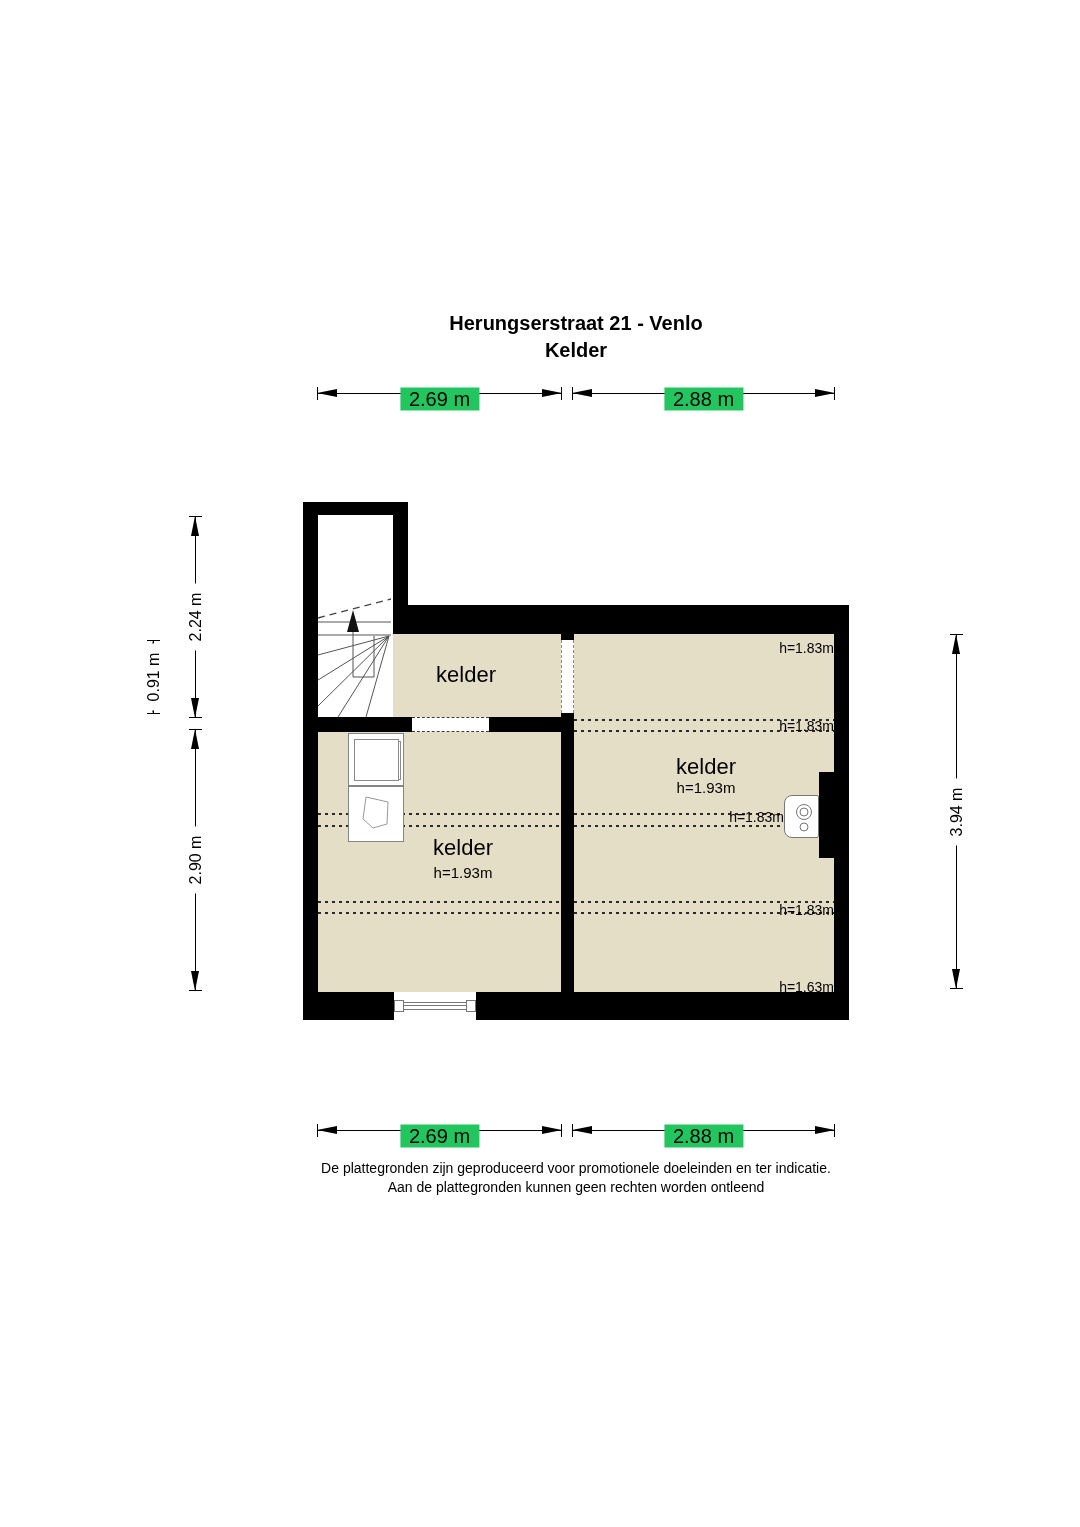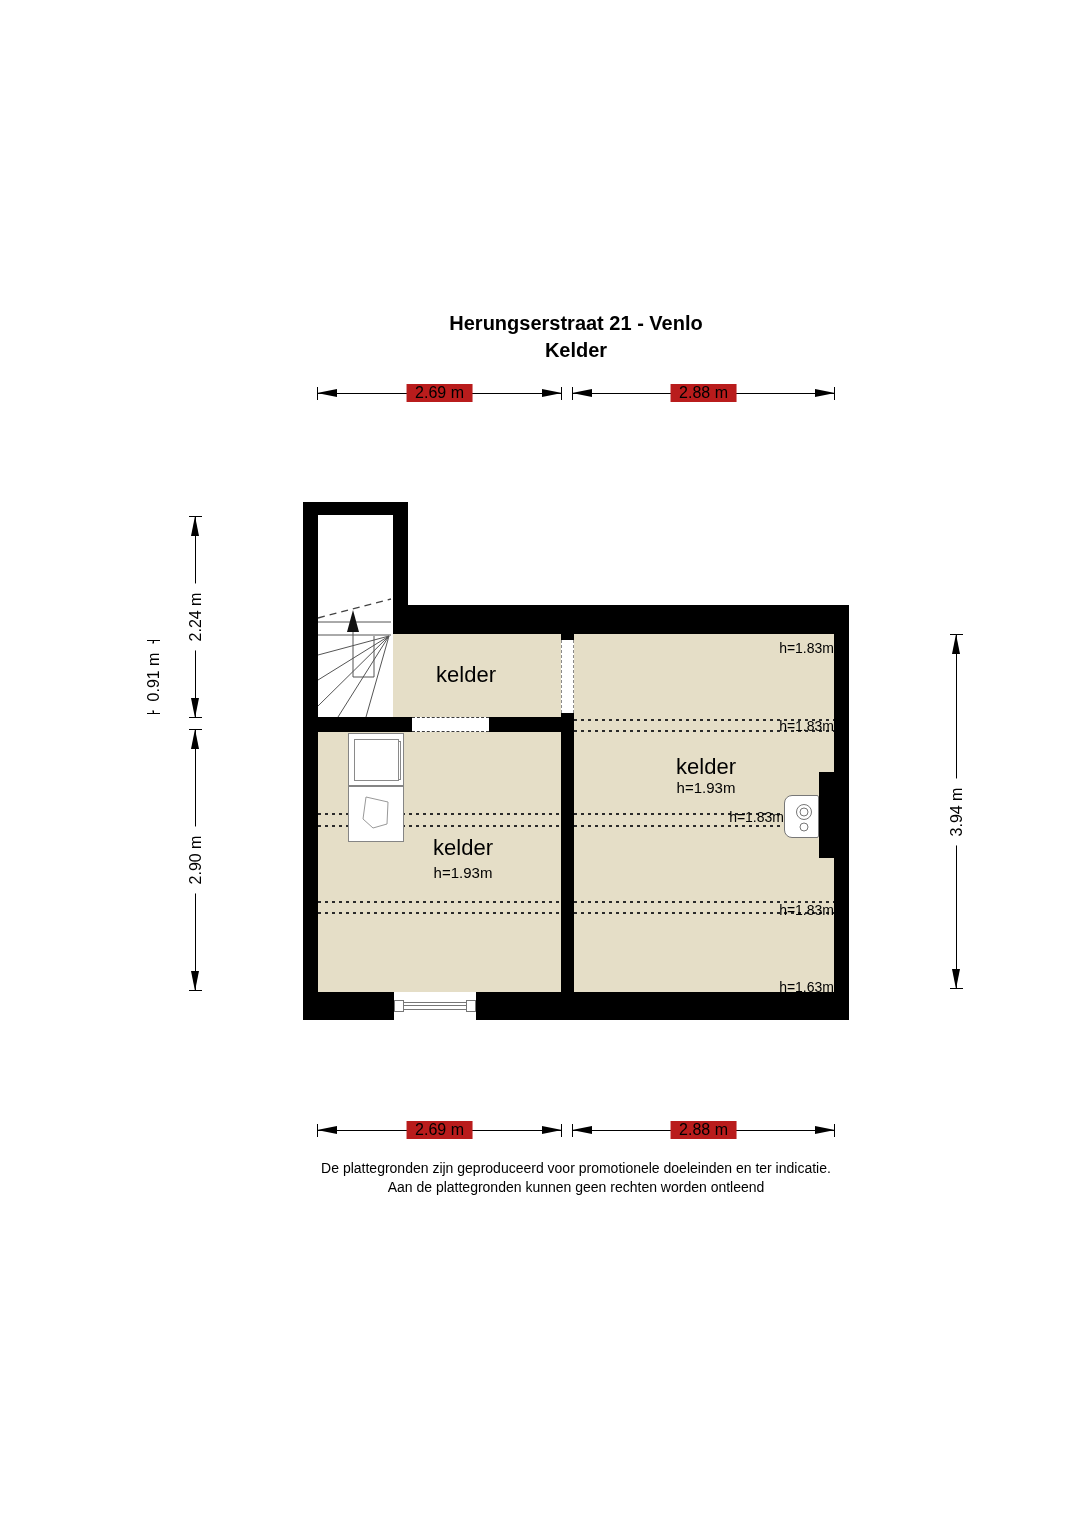--- a/index.html
+++ b/index.html
@@ -20,21 +20,21 @@
   .ah{position:absolute;width:0;height:0;border-style:solid;}
   .ah-l{left:-1px;top:-4px;border-width:4px 20px 4px 0;border-color:transparent #000 transparent transparent;}
   .ah-r{right:-1px;top:-4px;border-width:4px 0 4px 20px;border-color:transparent transparent transparent #000;}
   .av-t{top:-1px;left:-4px;border-width:0 4px 20px 4px;border-color:transparent transparent #000 transparent;}
   .av-b{bottom:-1px;left:-4px;border-width:20px 4px 0 4px;border-color:#000 transparent transparent transparent;}
   .tk{position:absolute;background:#000;}
   .tk-l{left:-1px;top:-6px;width:1px;height:13px;}
   .tk-r{right:-1px;top:-6px;width:1px;height:13px;}
   .tk-t{top:-1px;left:-6px;width:13px;height:1px;}
   .tk-b{bottom:-1px;left:-6px;width:13px;height:1px;}
-  .dlab{position:absolute;left:50%;top:0;transform:translate(-50%,-50%);background:#b91c1c;padding:0 9px;font-size:16px;white-space:nowrap;}
+  .dlab{position:absolute;left:50%;top:6px;transform:translate(-50%,-50%);background:#22c55e;padding:0 9px;font-size:20px;white-space:nowrap;}
   .dlabv{position:absolute;left:1px;top:50%;transform:translate(-50%,-50%) rotate(-90deg);background:#fff;padding:0 9px;font-size:16px;white-space:nowrap;}
   .o-door{position:absolute;background:#fff;border-left:1px dashed #8a8a8a;border-right:1px dashed #8a8a8a;box-sizing:border-box;}
   .o-pass{position:absolute;background:#fff;border-top:1px dashed #3c3c3c;border-bottom:1px dashed #3c3c3c;box-sizing:border-box;}
   .fix{position:absolute;background:#fff;border:1px solid #858585;box-sizing:border-box;}
   .footer{position:absolute;left:40px;width:1040px;text-align:center;font-size:14px;line-height:19px;}
 </style>
 </head>
 <body>
 
 <div class="page">

